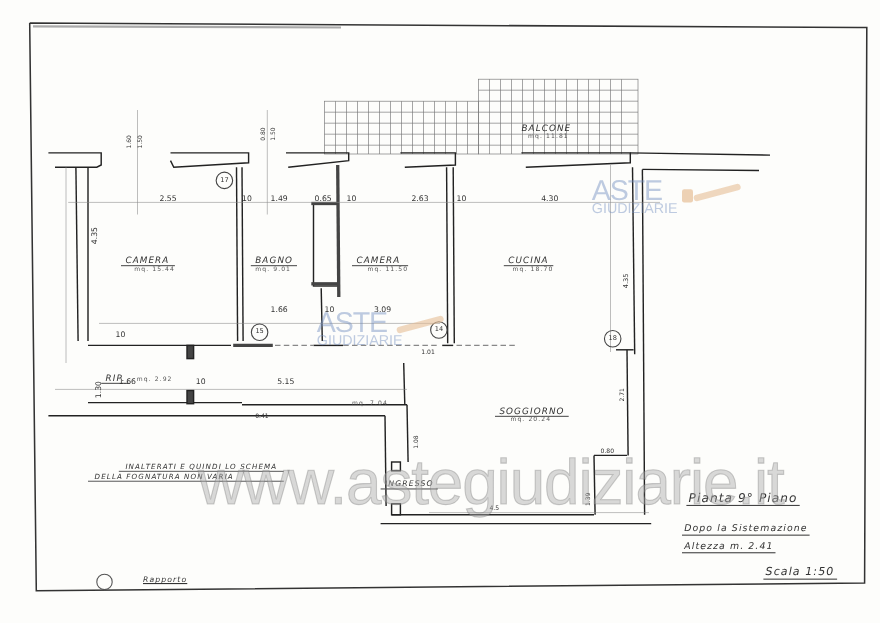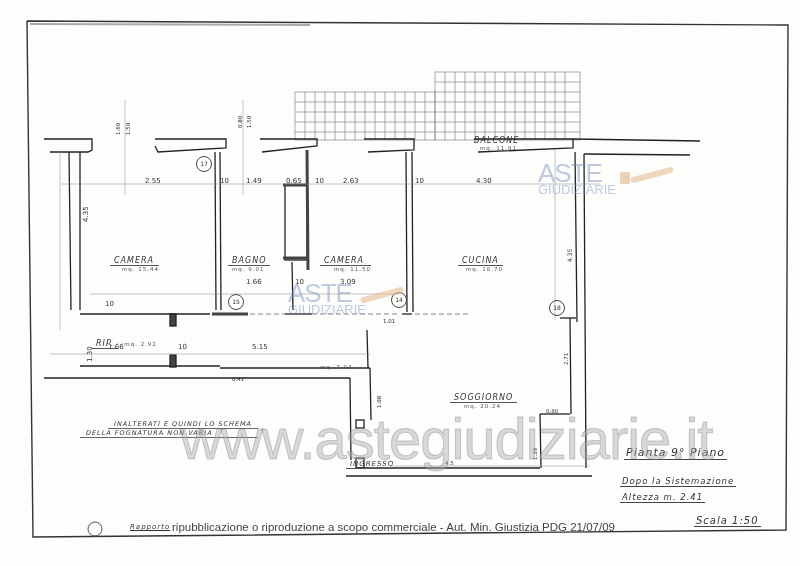--- a/index.html
+++ b/index.html
@@ -13,21 +13,21 @@
   .sheet { position: absolute; left: 0; top: 0; width: 800px; height: 566px; }
   svg.plan { position: absolute; left: 0; top: 0; }
   .hand {
     position: absolute;
     font-family: "DejaVu Sans", sans-serif;
     font-style: italic;
     color: #333;
     white-space: nowrap;
     letter-spacing: 1px;
   }
-  .room-label { font-size: 8px; text-transform: uppercase; border-bottom: 1px solid #555; padding: 0 4px; margin-top: 24px; }
+  .room-label { font-size: 8px; text-transform: uppercase; border-bottom: 1px solid #555; padding: 0 4px; }
   .area { font-size: 5.5px; color: #555; font-style: normal; }
   .dim { font-size: 7px; font-style: normal; color: #333; position: absolute; white-space: nowrap; font-family: "DejaVu Sans", sans-serif; }
   .dim.v { transform: rotate(-90deg); transform-origin: left top; }
   .note { font-size: 6.5px; text-transform: uppercase; border-bottom: 1px solid #666; padding: 0 6px; }
   .title-line { font-size: 10px; border-bottom: 1px solid #444; padding: 0 2px; }
   .circle-tag {
     position: absolute; width: 14px; height: 14px; border: 1px solid #444; border-radius: 50%;
     font-size: 6px; text-align: center; line-height: 14px; font-family: "DejaVu Sans", sans-serif; color: #333;
   }
   .wm-logo {
@@ -213,23 +213,23 @@
     <div class="room-label" style="font-size:7px">Ingresso</div>
   </div>
   <div class="hand area" style="left:320px;top:364px;">mq. 7.04</div>
 
   <div class="dim" style="left:145px;top:177px;">2.55</div>
   <div class="dim v" style="left:82px;top:222px;">4.35</div>
   <div class="dim" style="left:220px;top:177px;">10</div>
   <div class="dim" style="left:246px;top:177px;">1.49</div>
   <div class="dim" style="left:286px;top:177px;">0.65</div>
   <div class="dim" style="left:315px;top:177px;">10</div>
-  <div class="dim" style="left:343px;top:177px;">2.63</div>
+  <div class="dim" style="left:374px;top:177px;">2.63</div>
   <div class="dim" style="left:415px;top:177px;">10</div>
-  <div class="dim" style="left:476px;top:177px;text-align:center;">4.30</div>
+  <div class="dim" style="left:492px;top:177px;text-align:center;">4.30</div>
   <div class="dim v" style="left:566px;top:262px;font-size:6px;">4.35</div>
   <div class="dim" style="left:246px;top:278px;">1.66</div>
   <div class="dim" style="left:295px;top:278px;">10</div>
   <div class="dim" style="left:340px;top:278px;">3.09</div>
   <div class="dim" style="left:105px;top:300px;">10</div>
   <div class="dim" style="left:108px;top:343px;">1.66</div>
   <div class="dim v" style="left:86px;top:362px;">1.30</div>
   <div class="dim" style="left:178px;top:343px;">10</div>
   <div class="dim" style="left:252px;top:343px;">5.15</div>
   <div class="dim" style="left:383px;top:318px;font-size:5.5px;">1.01</div>
@@ -268,14 +268,13 @@
   <div class="gavel" style="left:630px;top:172px;"></div>
 
   <div class="wm-logo" style="left:288px;top:280px;">
     <span class="a">ASTE</span>
     <span class="b">GIUDIZIARIE</span>
   </div>
   <div class="gavel" style="left:360px;top:292px;"></div>
 
   <div class="wm-url">www.astegiudiziarie.it</div>
 
-  <div class="disclaimer" style="left:172px;top:521px;">ripubblicazione o riproduzione a scopo commerciale - Aut. Min. Giustizia PDG 21/07/09</div>
 </div>
 
 </body></html>

